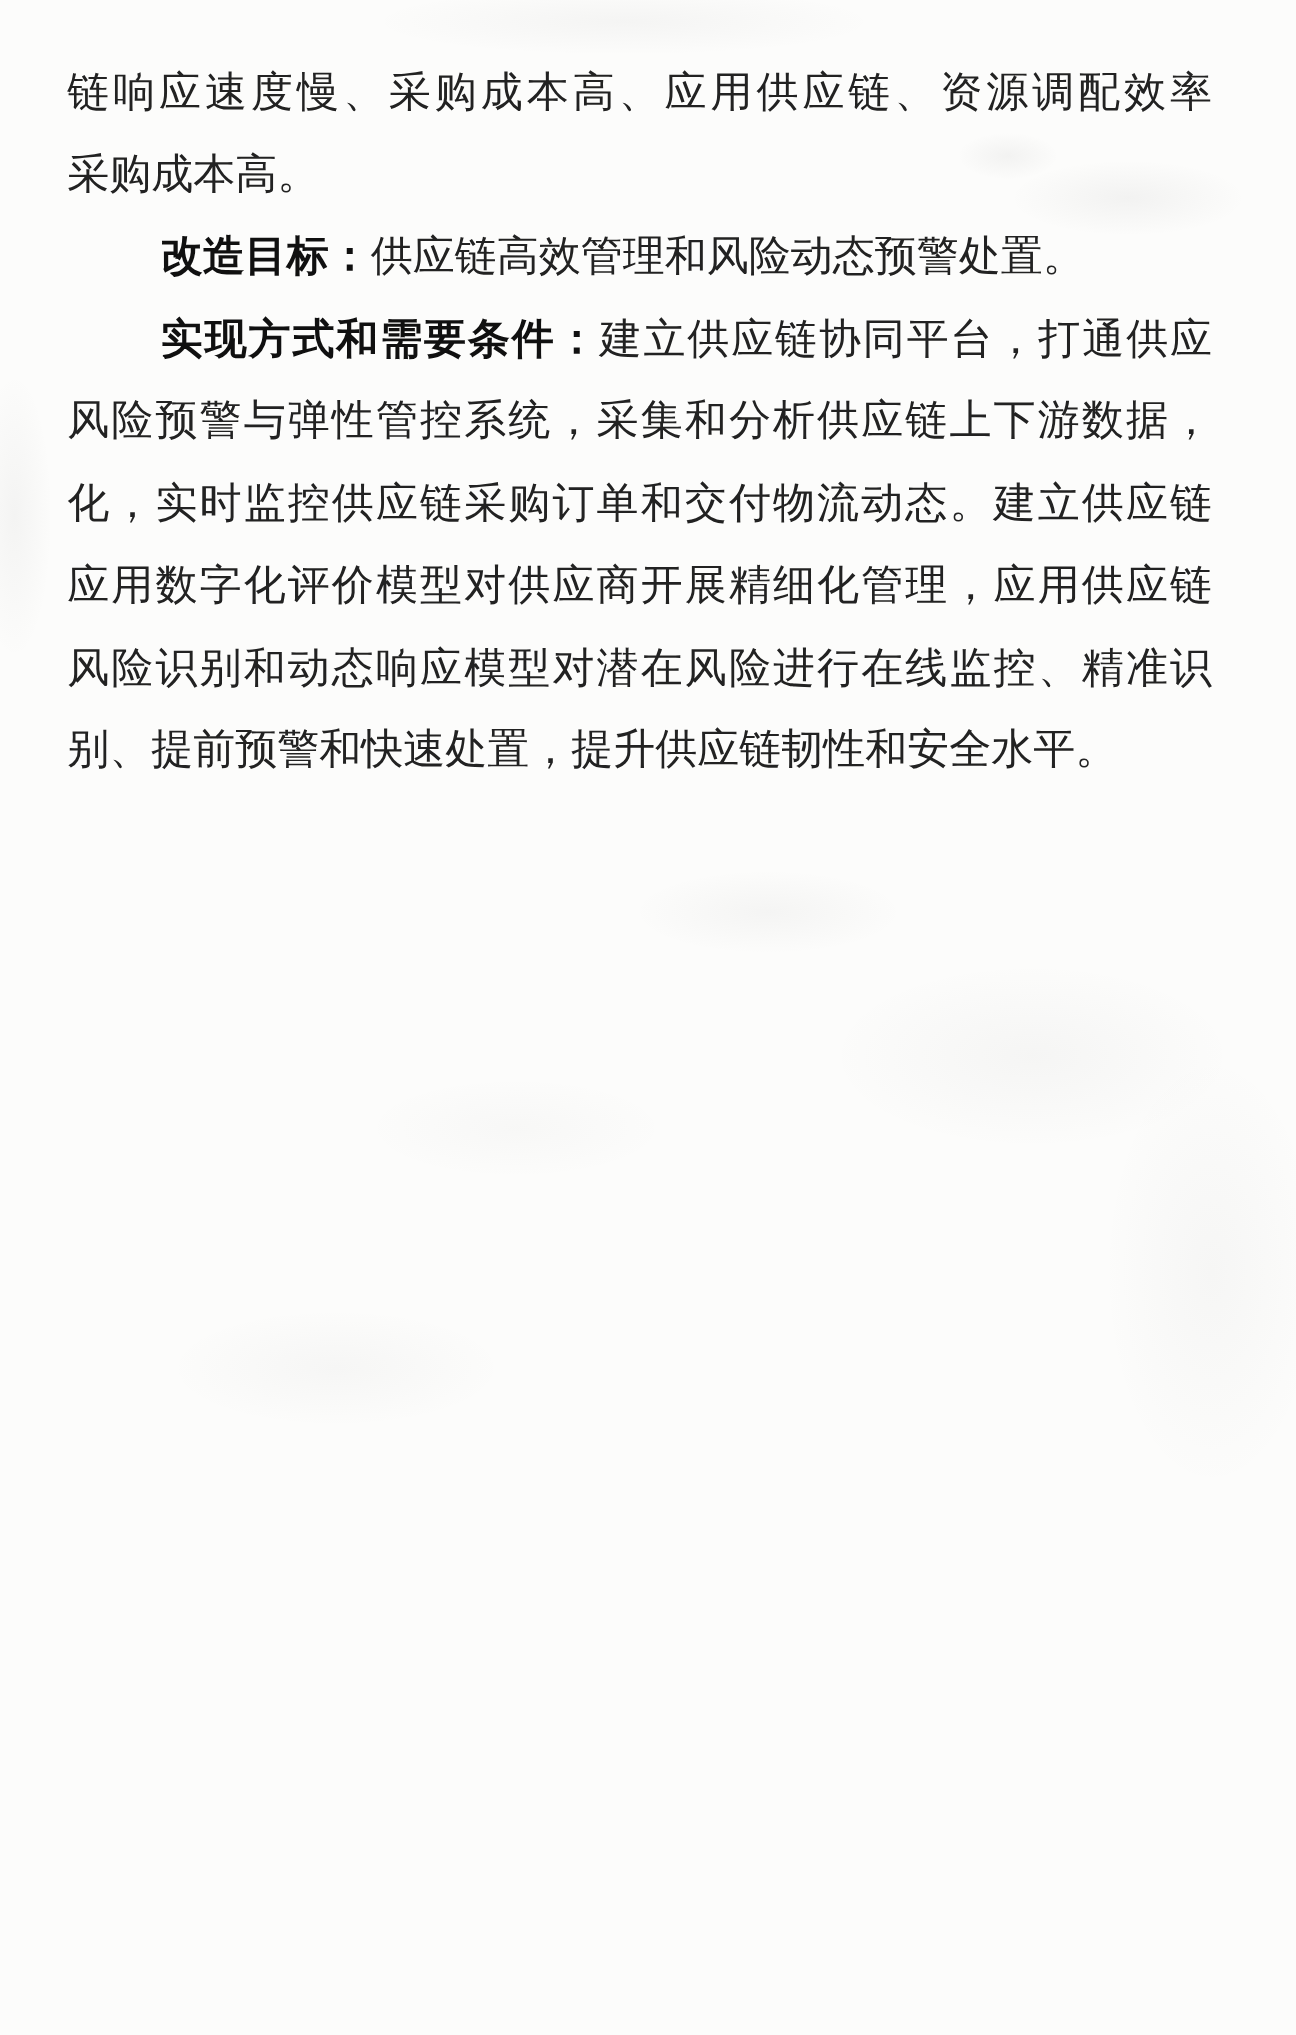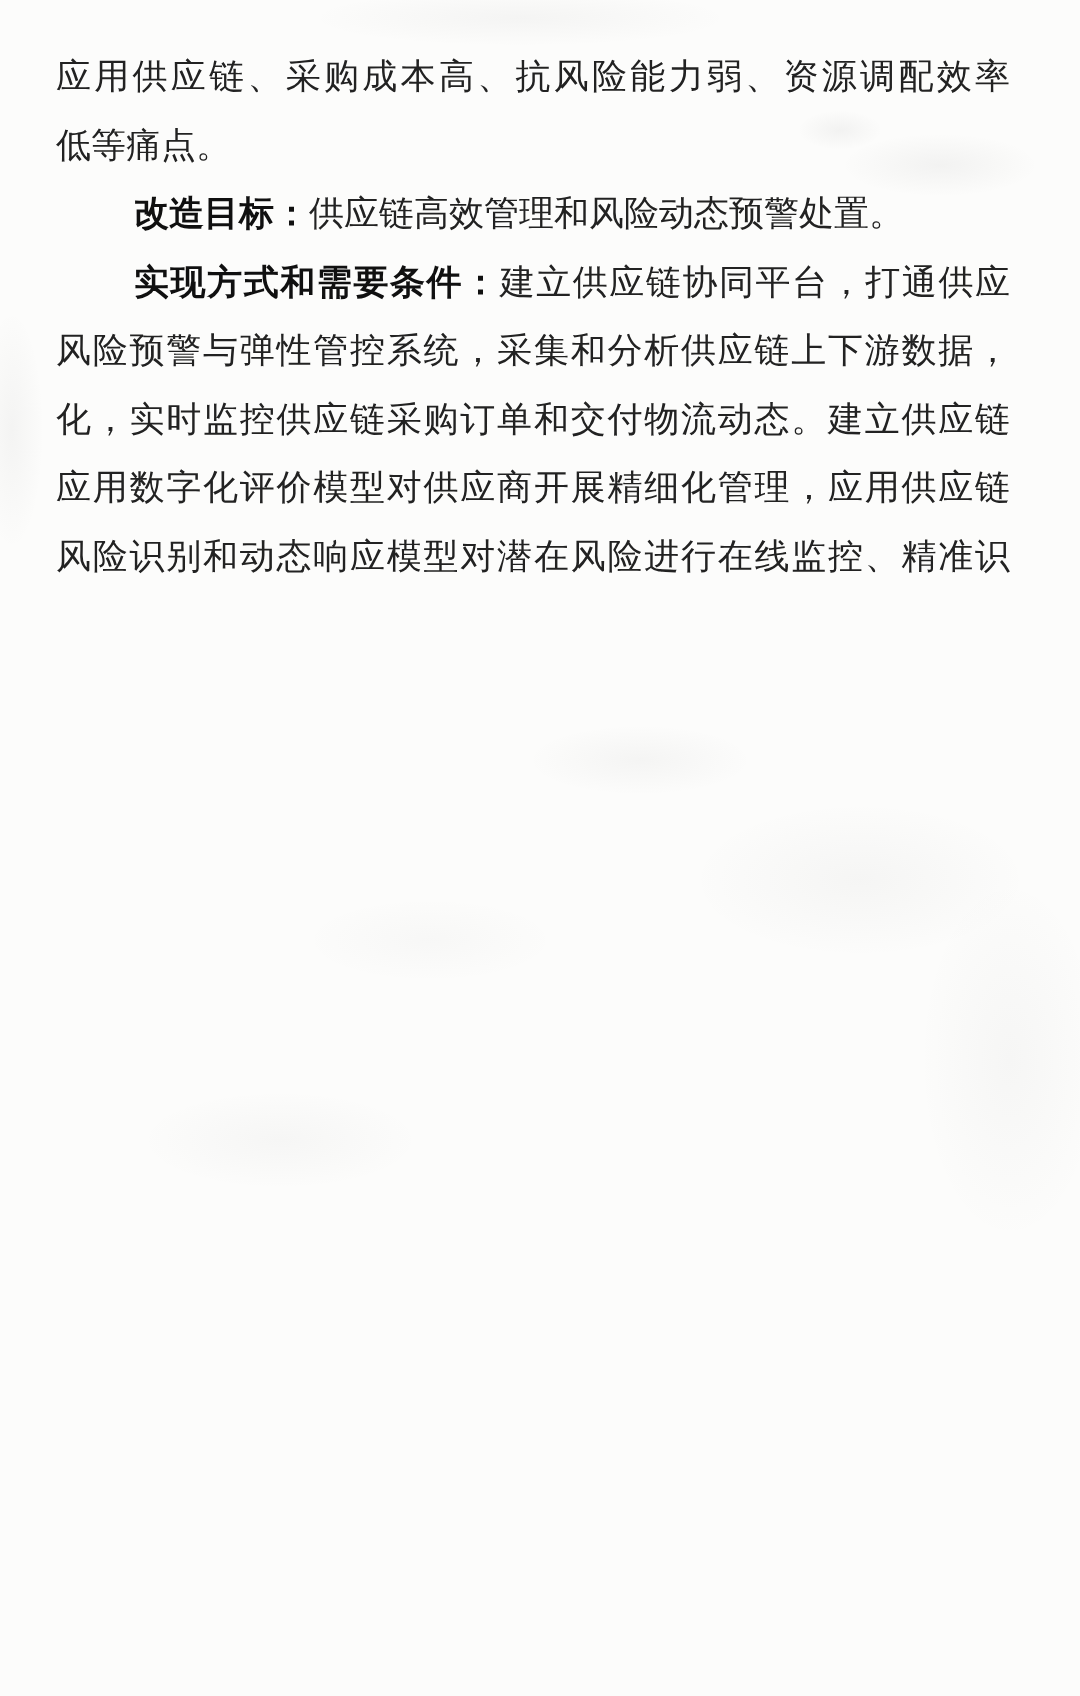--- a/index.html
+++ b/index.html
@@ -71,37 +71,38 @@
     font-family: "Liberation Serif", "DejaVu Serif", serif;
   }
 </style>
 </head>
 <body>
 
 <div class="page">
 
   <main class="text-block">
 
-    <p class="line justify"><span>应用供应链、采购成本高、抗风险能力弱、资源调配效率</span></p>
+    <p class="line justify"><span>链响应速度慢、采购成本高、应用供应链、资源调配效率</span></p>
 
-    <p class="line"><span>低等痛点。</span></p>
+    <p class="line"><span>采购成本高。</span></p>
 
     <p class="line indent"><span class="label">改造目标：</span><span>供应链高效管理和风险动态预警处置。</span></p>
 
     <p class="line indent justify"><span class="label">实现方式和需要条件：</span><span>建立供应链协同平台，打通供应</span></p>
 
 
     <p class="line justify"><span>风险预警与弹性管控系统，采集和分析供应链上下游数据，</span></p>
 
     <p class="line justify"><span>化，实时监控供应链采购订单和交付物流动态。建立供应链</span></p>
 
     <p class="line justify"><span>应用数字化评价模型对供应商开展精细化管理，应用供应链</span></p>
 
     <p class="line justify"><span>风险识别和动态响应模型对潜在风险进行在线监控、精准识</span></p>
 
+    <p class="line"><span>别、提前预警和快速处置，提升供应链韧性和安全水平。</span></p>
 
   </main>
 
   <footer class="page-footer">
     <span class="page-number">20</span>
   </footer>
 
 </div>
 
 </body></html>

